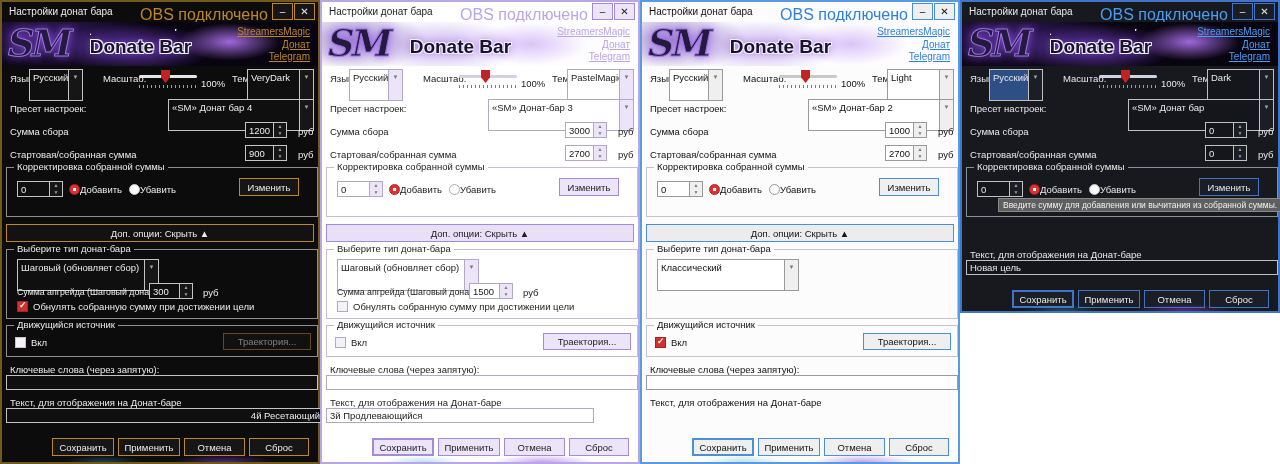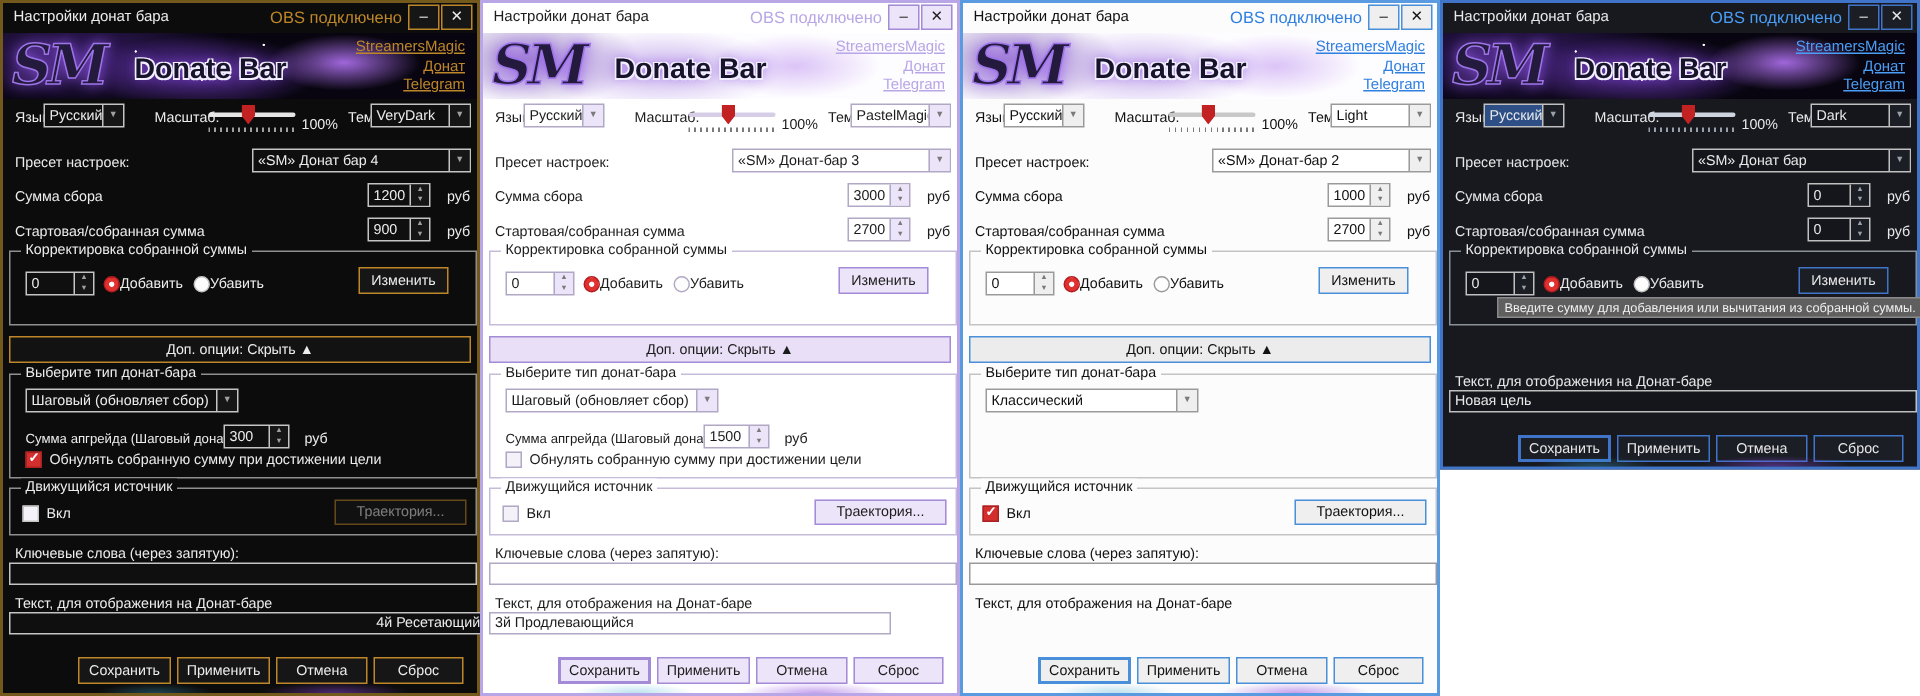--- a/index.html
+++ b/index.html
@@ -12,21 +12,21 @@
 .t-vdark{--bg:#0c0c0c;--fg:#ececec;--wb:#74591c;--acc:#bd8628;--ctlbg:#0f0f0f;--ctlbd:#c4c4c4;
   --btnbg:#161616;--grp:#8f8f8f;--link:#bd8628;--dopbg:#121212;--subtle:#a0a0a0;--trk:#e6e6e6}
 .t-pastel{--bg:#ffffff;--fg:#1c1c1c;--wb:#b9a6e6;--acc:#a48bd8;--ctlbg:#fff;--ctlbd:#b0a8c4;
   --btnbg:#ece4f8;--grp:#c6bcda;--link:#b9a6e6;--dopbg:#e9dff7;--subtle:#7a7a7a;--trk:#d6cde6}
 .t-light{--bg:#fcfcfc;--fg:#111;--wb:#5a9ae0;--acc:#4a8fd9;--ctlbg:#fff;--ctlbd:#9a9a9a;
   --btnbg:#efefef;--grp:#c4c4c4;--link:#2e7fe0;--dopbg:#ececec;--subtle:#7a7a7a;--trk:#c8c8c8}
 .t-dark{--bg:#17191f;--fg:#e8e8e8;--wb:#3f74c9;--acc:#3f74c9;--ctlbg:#14161b;--ctlbd:#c0c0c0;
   --btnbg:#1b1e25;--grp:#8a9098;--link:#4a9ef5;--dopbg:#191c22;--subtle:#9aa0aa;--trk:#cdd4e0}
 
 .title{position:absolute;left:7px;top:4px;font-size:10px}
-.obs{position:absolute;right:50px;top:4px;font-size:11px;color:var(--link)}
+.obs{position:absolute;right:50px;top:4px;font-size:16px;color:var(--link)}
 .winbtn{position:absolute;top:1px;width:21px;height:17px;border:1px solid var(--acc);
   background:var(--btnbg);color:var(--fg);text-align:center;line-height:15px;font-size:10px;cursor:default}
 .winbtn.min{right:25px}.winbtn.close{right:3px}
 
 .banner{position:absolute;top:20px;left:0;right:0;height:44px;overflow:hidden}
 .banner.bdark{background:
  radial-gradient(circle 1.5px at 28% 28%,#fff 40%,transparent 65%),
  radial-gradient(circle 1.5px at 55% 18%,#fff 40%,transparent 65%),
  radial-gradient(circle 1px at 42% 72%,#fff 40%,transparent 65%),
  radial-gradient(ellipse 70px 26px at 72% 45%,rgba(186,120,255,.85),transparent 72%),
@@ -39,21 +39,21 @@
 .logo{position:absolute;left:6px;top:0;display:flex;align-items:flex-end}
 .logo-sm{font-family:"DejaVu Serif",serif;font-style:italic;font-weight:bold;font-size:37px;
   line-height:42px;color:#241a3e;-webkit-text-stroke:1px #9d74e8;
   text-shadow:0 0 9px rgba(150,90,240,.95);letter-spacing:-3px}
 .logo-db{font-weight:bold;font-size:19px;line-height:20px;color:#17132a;margin-left:20px;margin-bottom:7px;
   text-shadow:-1px -1px 0 #f2edff,1px -1px 0 #f2edff,-1px 1px 0 #f2edff,1px 1px 0 #f2edff,0 0 7px rgba(140,80,230,.8)}
 .links{position:absolute;right:8px;top:4px;text-align:right;line-height:12.5px}
 .links a{display:block;color:var(--link);font-size:10px;text-decoration:underline;cursor:pointer}
 
 .lbl{position:absolute;white-space:nowrap}
-.combo{position:absolute;display:flex;height:16px;border:1px solid var(--ctlbd);background:var(--ctlbg)}
+.combo{position:absolute;display:flex;height:32px;border:1px solid var(--ctlbd);background:var(--ctlbg)}
 .combo .ctxt{flex:1;padding:2px 3px;white-space:nowrap;overflow:hidden}
 .combo .carr{width:14px;border-left:1px solid var(--ctlbd);background:var(--btnbg);color:var(--subtle);
   font-size:6px;line-height:14px;text-align:center}
 .spin{position:absolute;display:flex;height:16px;border:1px solid var(--ctlbd);background:var(--ctlbg)}
 .spin .sval{flex:1;padding:2px 3px;white-space:nowrap}
 .spin .ud{width:13px;border-left:1px solid var(--ctlbd);background:var(--btnbg);display:flex;flex-direction:column}
 .spin .ud span{flex:1;font-size:5px;line-height:7px;text-align:center;color:var(--subtle)}
 .btn{position:absolute;height:18px;border:1px solid var(--acc);background:var(--btnbg);color:var(--fg);
   display:flex;align-items:center;justify-content:center;font-size:9.5px;cursor:pointer}
 .btn.primary{border-width:2px}

